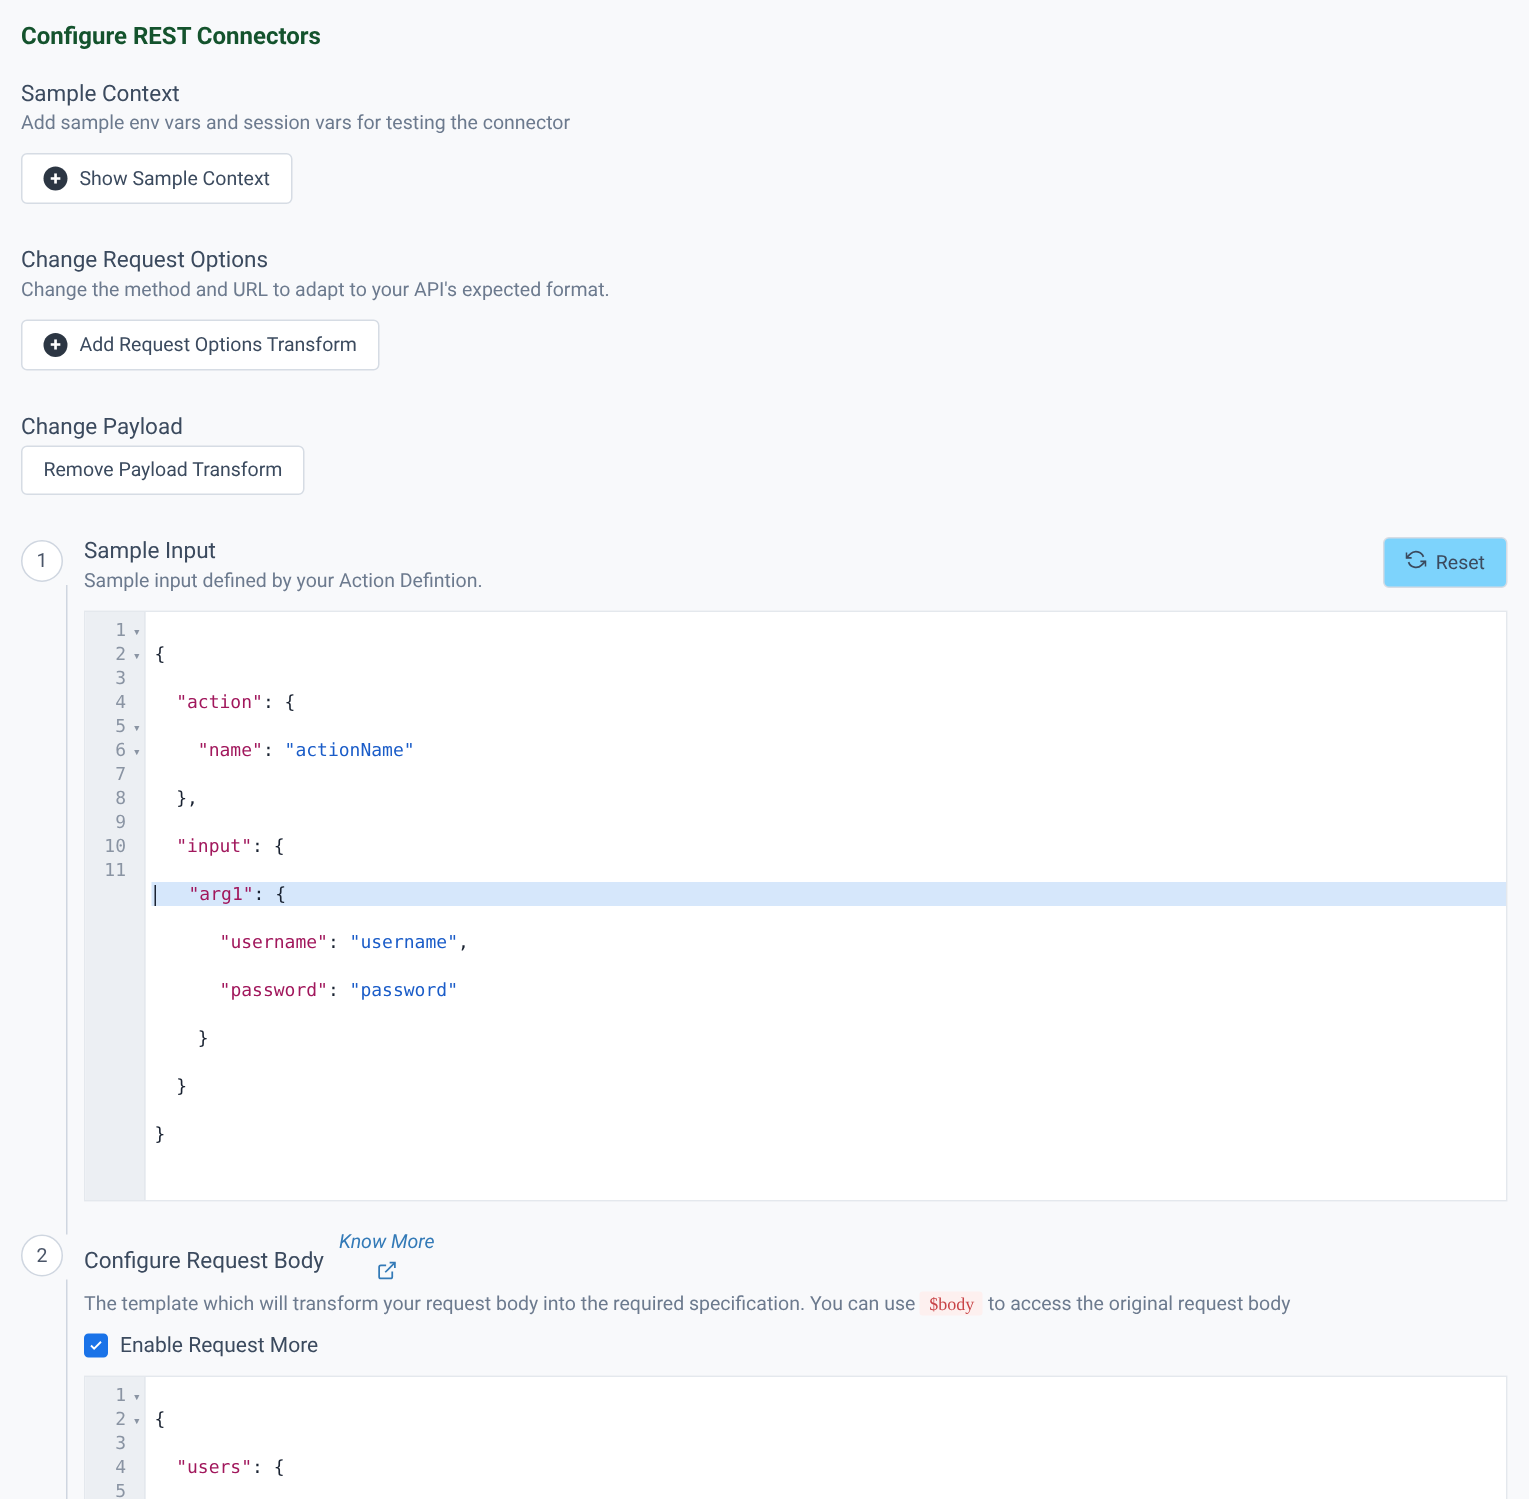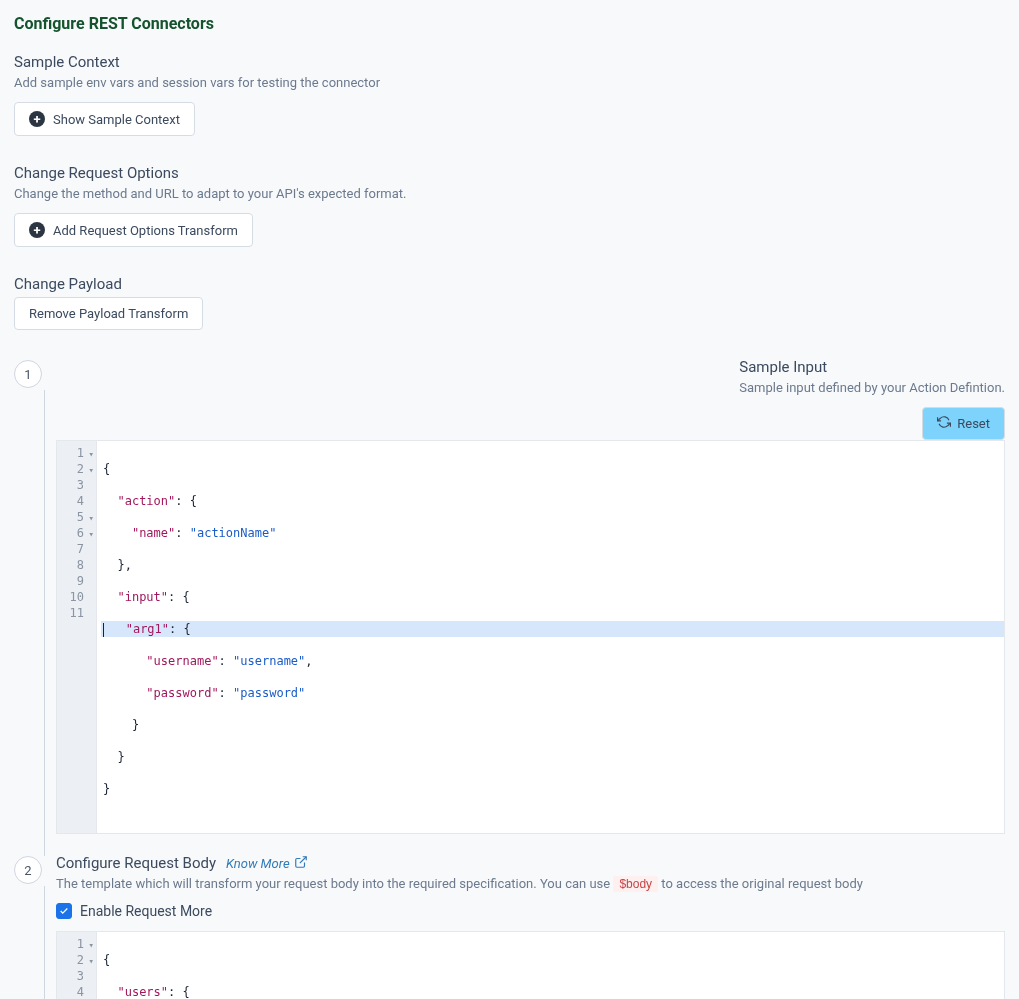--- a/index.html
+++ b/index.html
@@ -91,42 +91,42 @@
       background: #cfd6e0;
       z-index: 1;
     }
     .step-body {
       flex: 1;
       padding-bottom: 20px;
     }
     .step-header {
       display: flex;
       justify-content: space-between;
-      align-items: flex-end;
-      flex-direction: column;
+      align-items: flex-start;
     }
     .step-title-row {
       display: flex;
       align-items: center;
       gap: 10px;
     }
     .step-title {
       font-size: 15px;
       font-weight: 400;
       color: #3b4a5e;
     }
     .link {
       color: #337ab7;
       font-size: 13px;
       font-style: italic;
       text-decoration: none;
       cursor: pointer;
       display: inline-flex;
       align-items: center;
       gap: 4px;
+      flex-direction: column;
     }
     .reset-btn {
       background: #7dd3fc;
       border: 1px solid #d6dce4;
       border-radius: 4px;
       padding: 7px 14px;
       font-size: 13px;
       color: #3b4a5e;
       cursor: pointer;
       font-family: inherit;
@@ -137,21 +137,21 @@
     .step-desc {
       font-size: 13px;
       color: #6c7a8e;
       margin-top: 4px;
       margin-bottom: 12px;
     }
     .code-tag {
       background: #fdf0ef;
       color: #c84346;
       padding: 1px 6px;
-      font-family: Liberation Sans, sans-serif;
+      font-family: Liberation Serif, serif;
       font-size: 12px;
       border-radius: 2px;
       margin-top: 30px;
     }
     .checkbox-row {
       display: flex;
       align-items: center;
       gap: 8px;
       margin-bottom: 12px;
       font-size: 14px;

